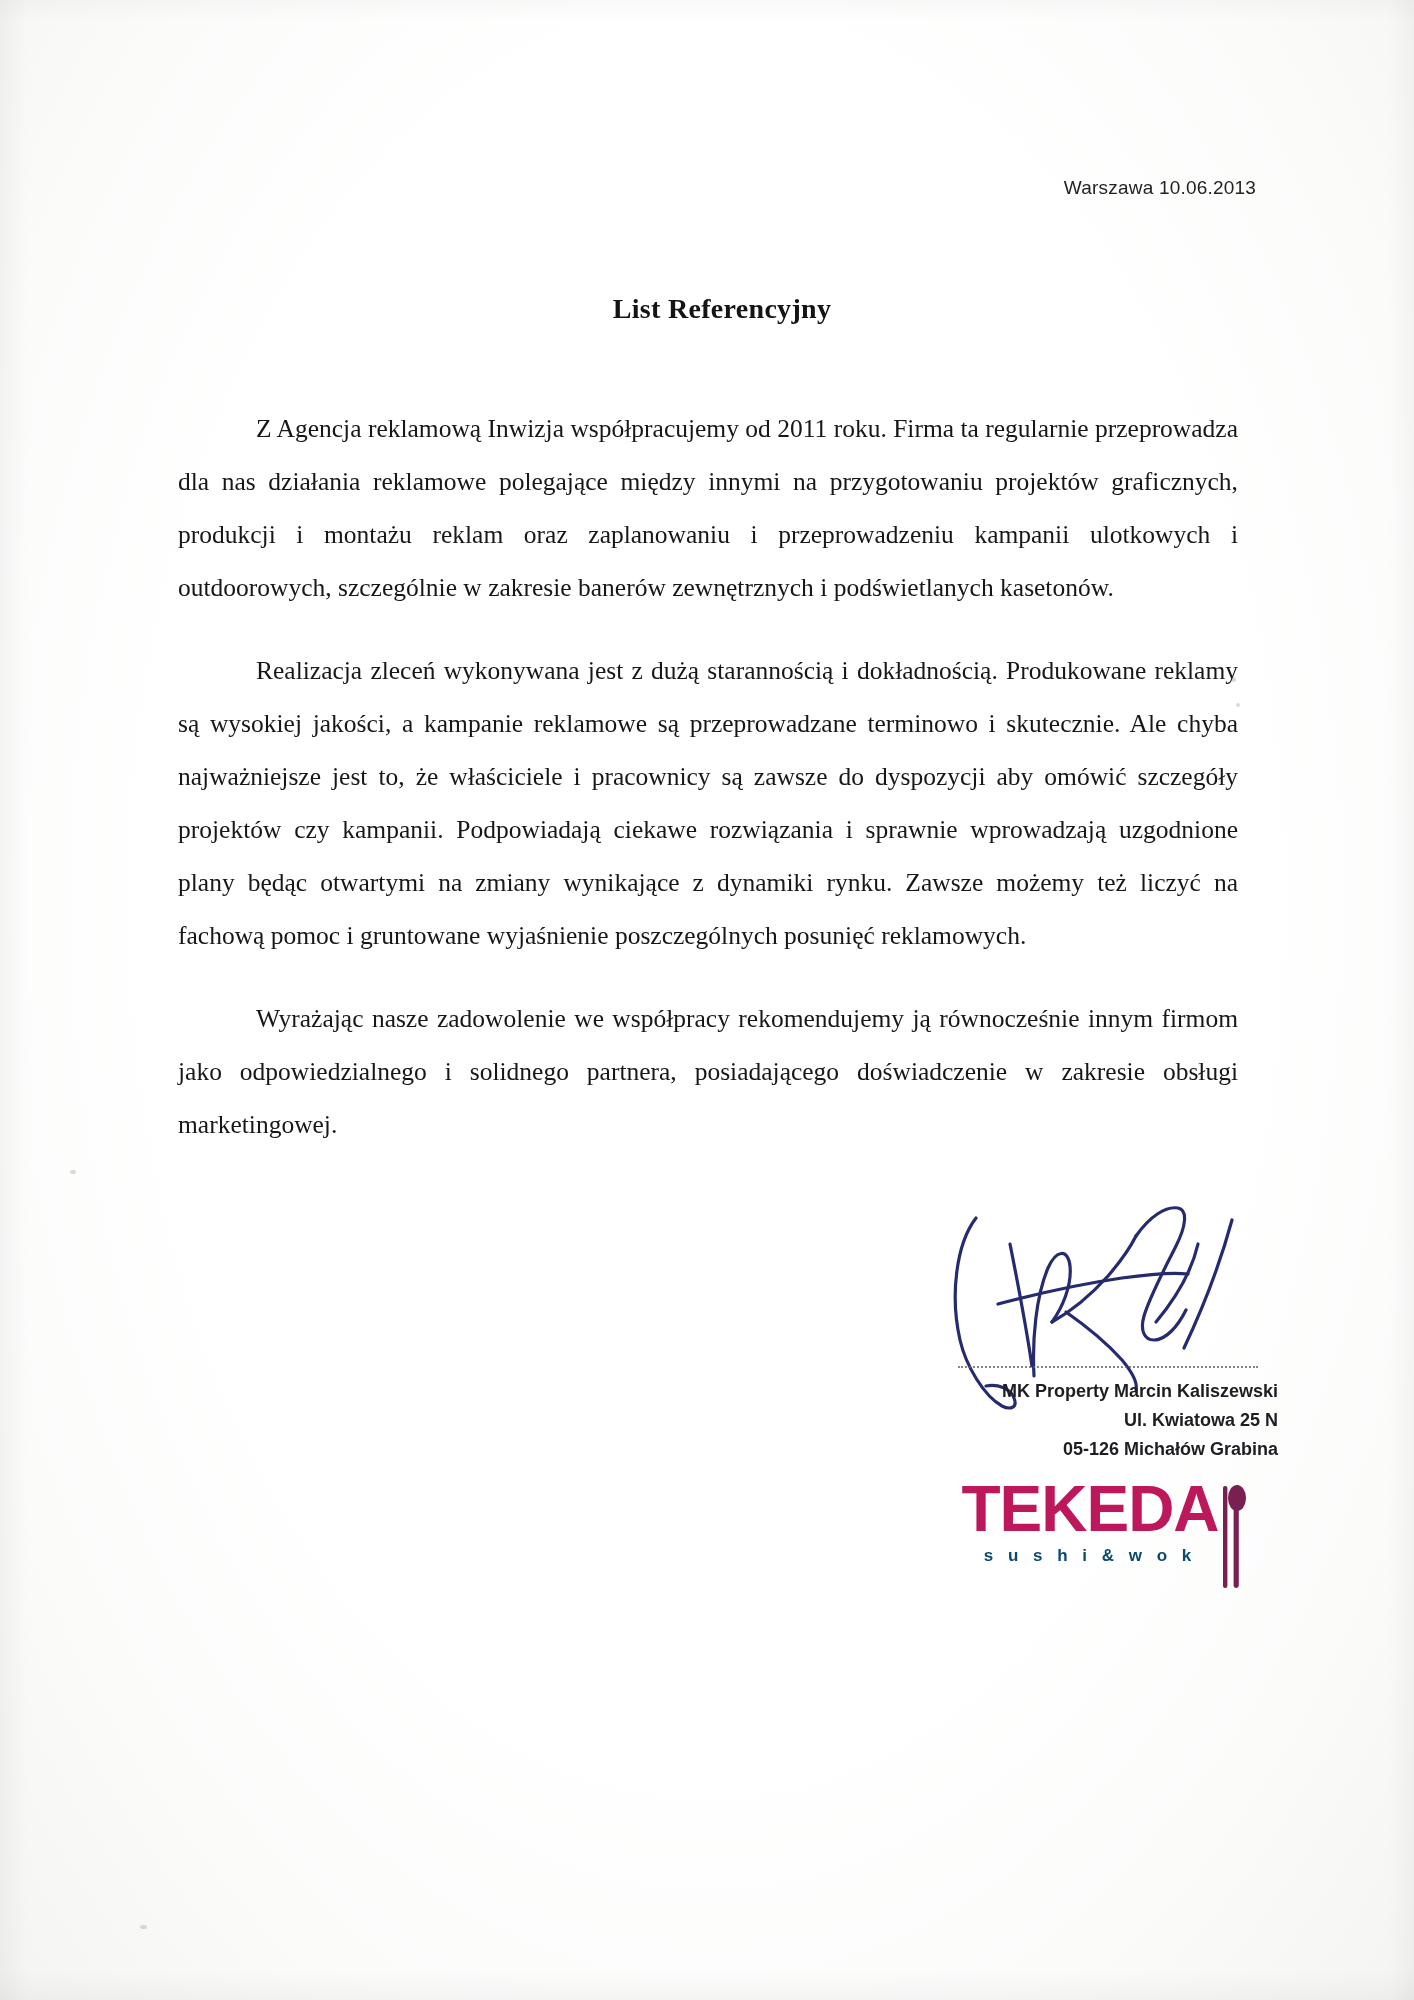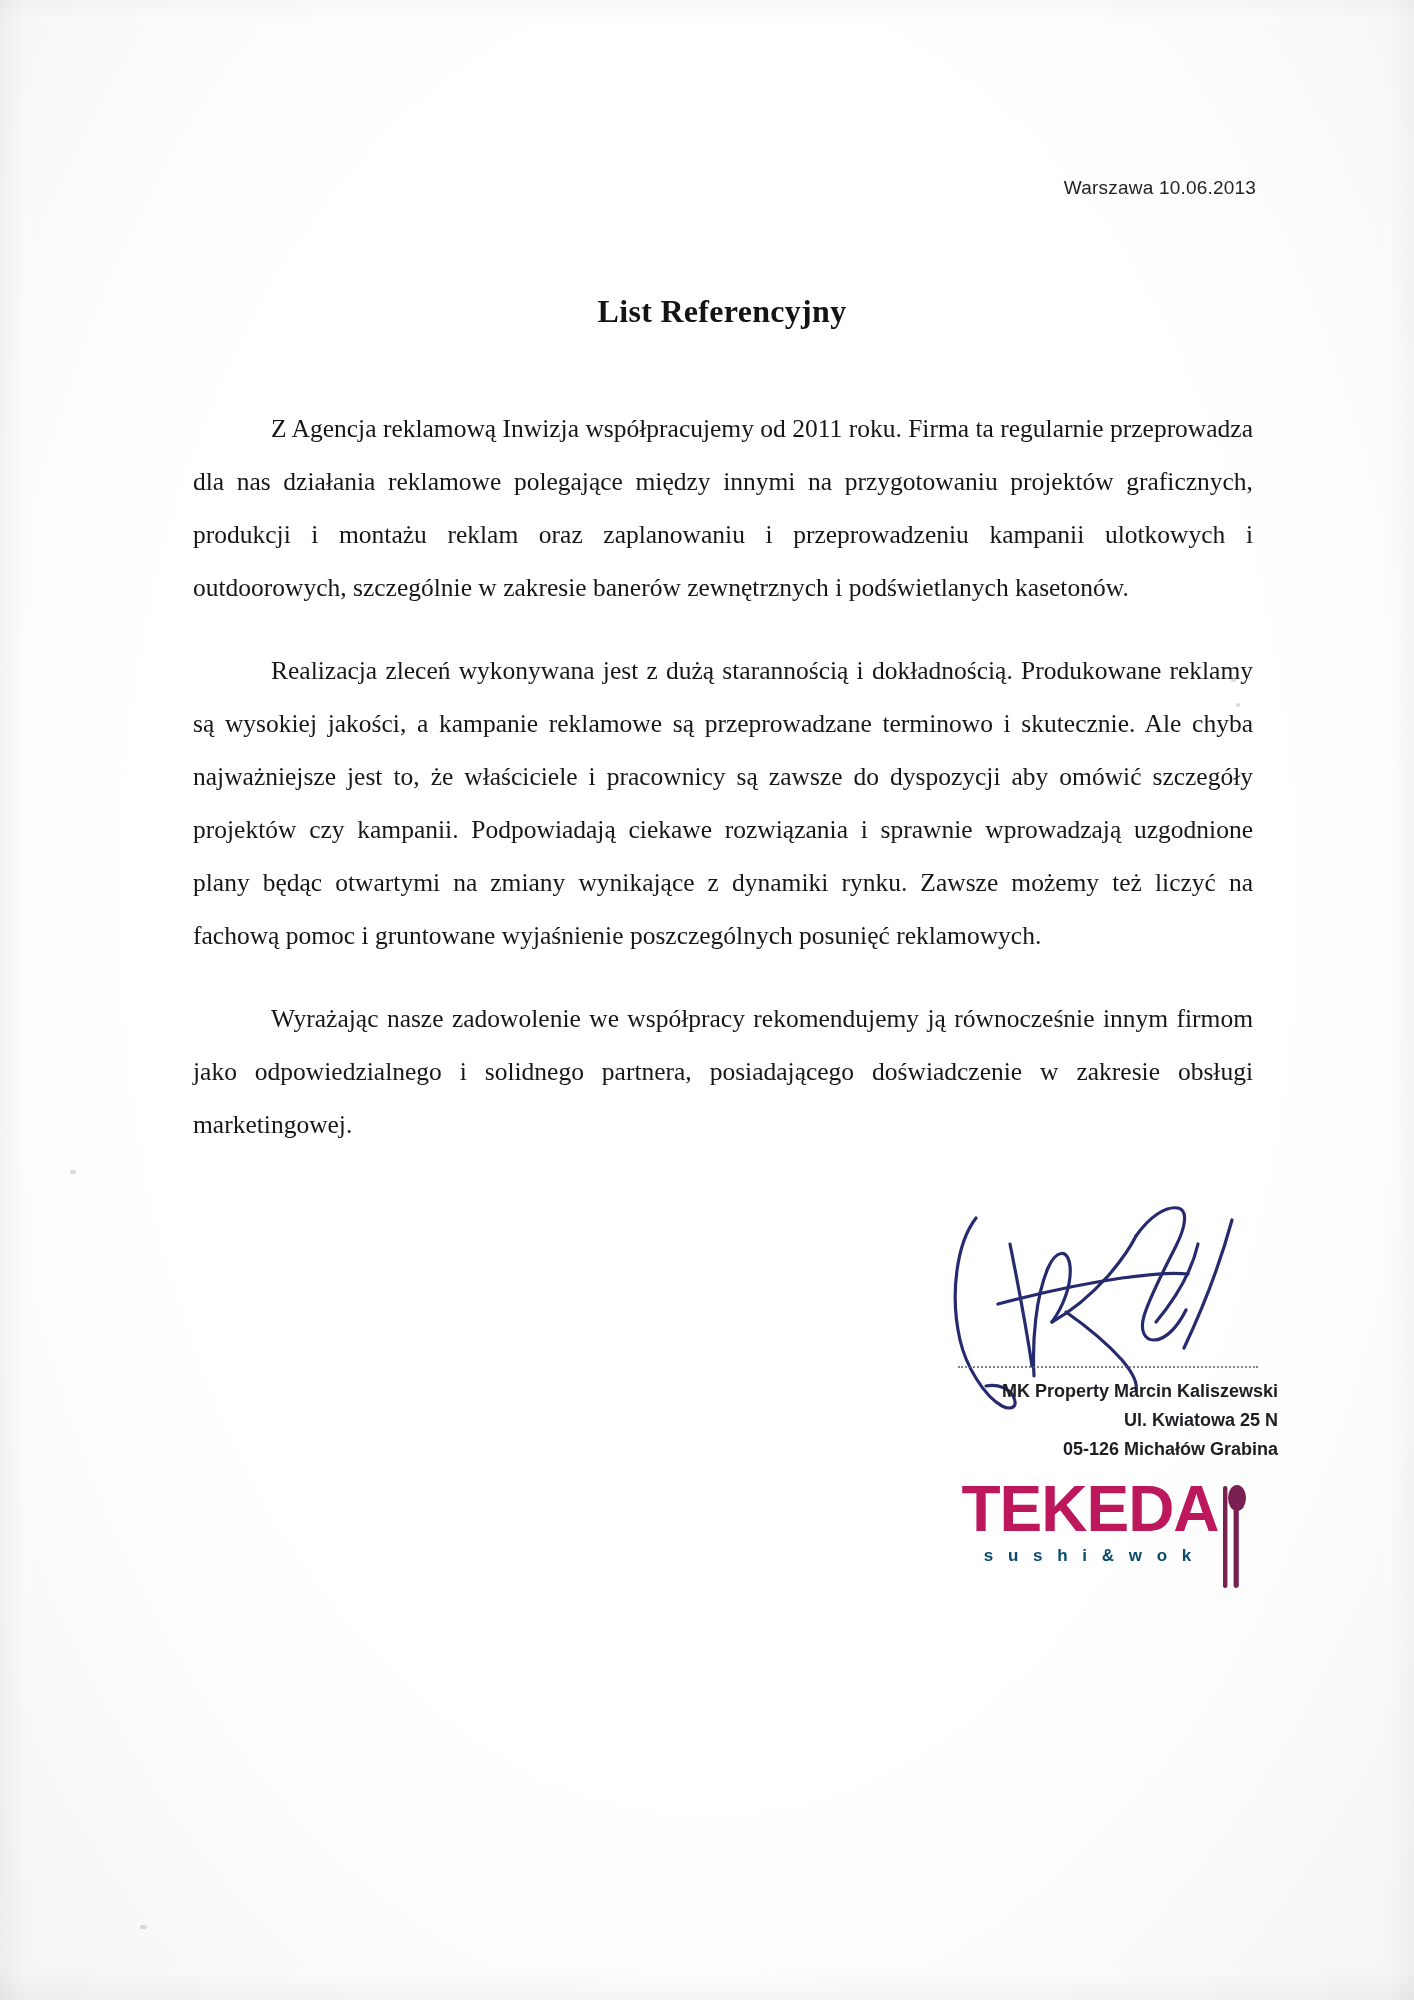--- a/index.html
+++ b/index.html
@@ -58,29 +58,29 @@
   
   .doc-title {
     position: absolute;
     left: 0;
     right: 0;
     top: 293px;
     text-align: center;
     padding-left: 30px;
     font-family: "Liberation Serif", serif;
     font-weight: bold;
-    font-size: 32px;
+    font-size: 28px;
     letter-spacing: 0.3px;
     color: #141414;
   }
 
   
   .body-block {
     position: absolute;
-    left: 193px;
+    left: 178px;
     width: 1060px;
     font-size: 25.5px;
     line-height: 53px;
     text-align: justify;
     color: #17171a;
   }
   .body-block p {
     margin: 0 0 30px 0;
     text-indent: 78px;
   }

